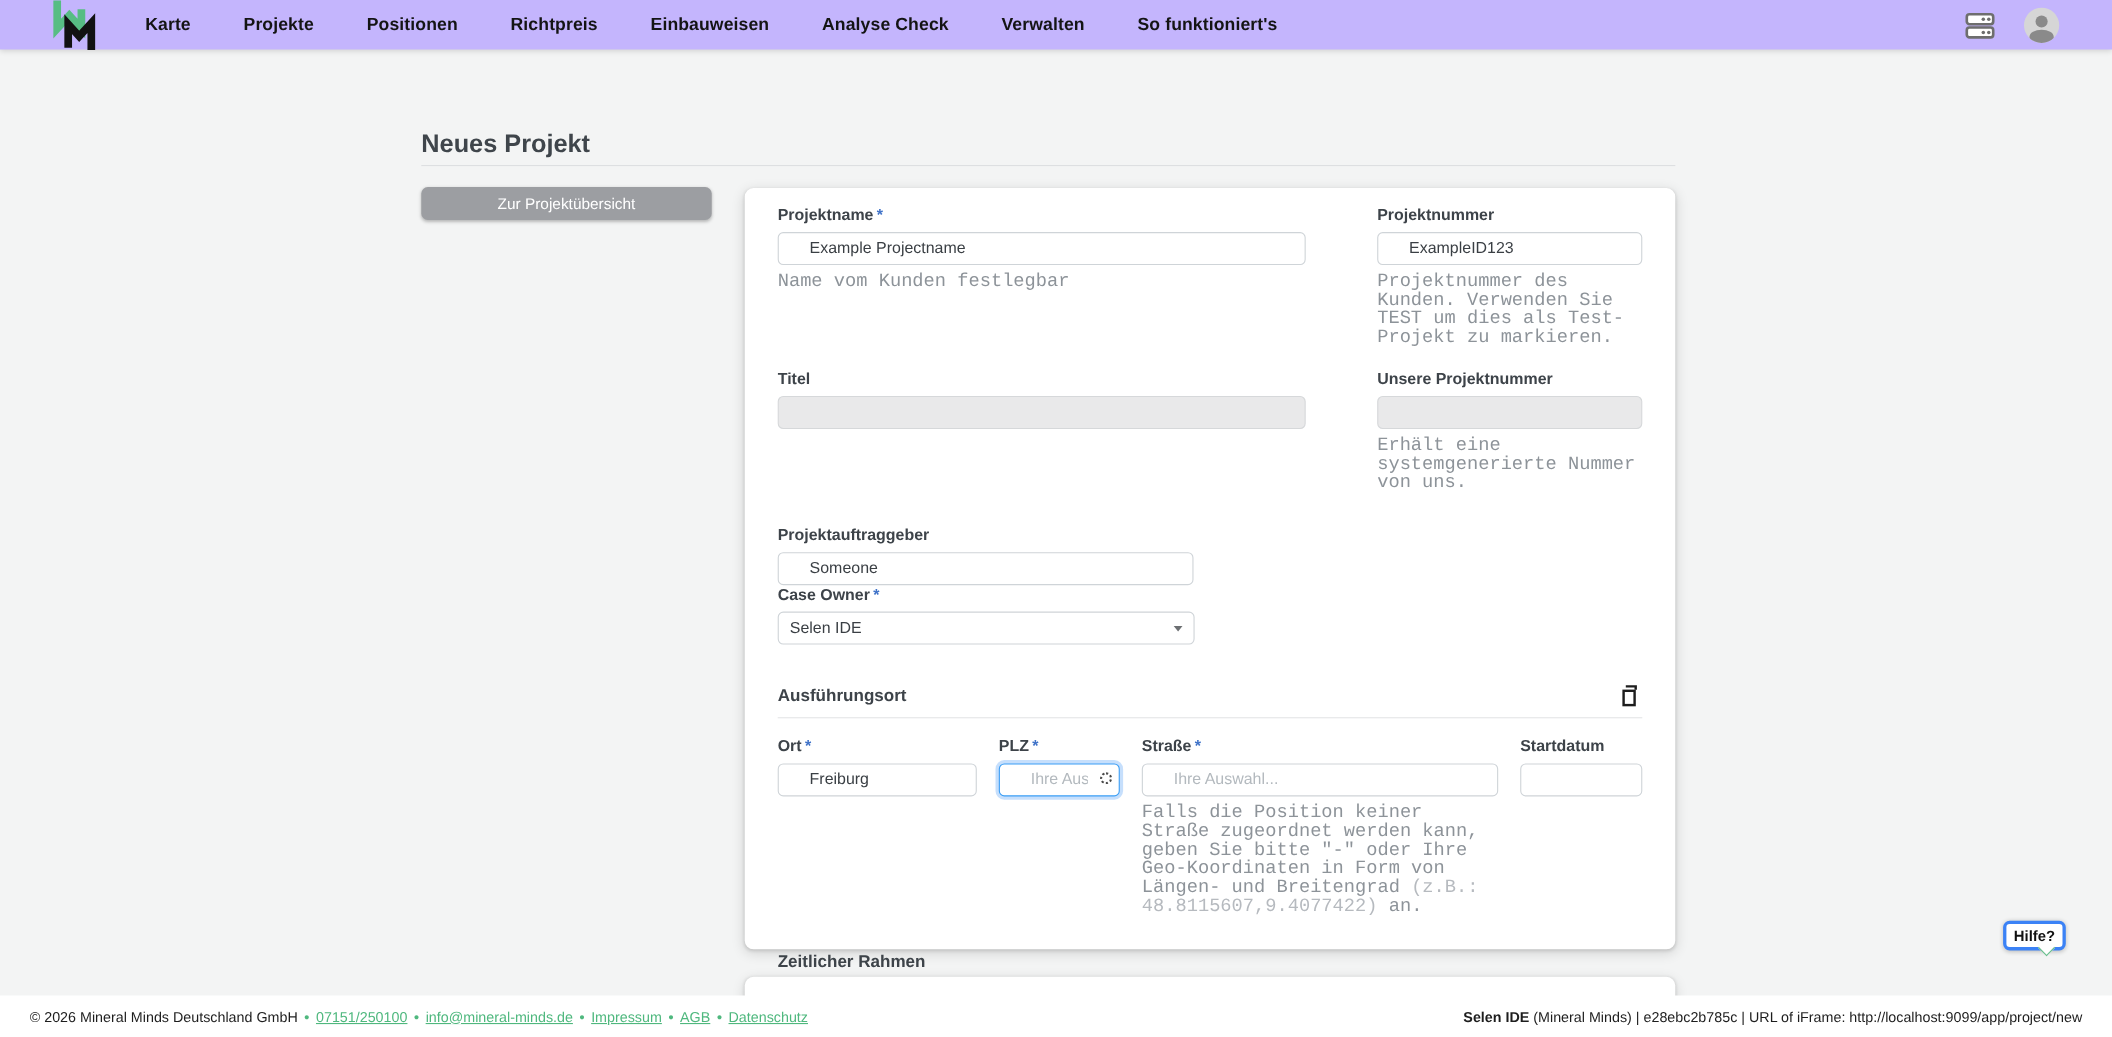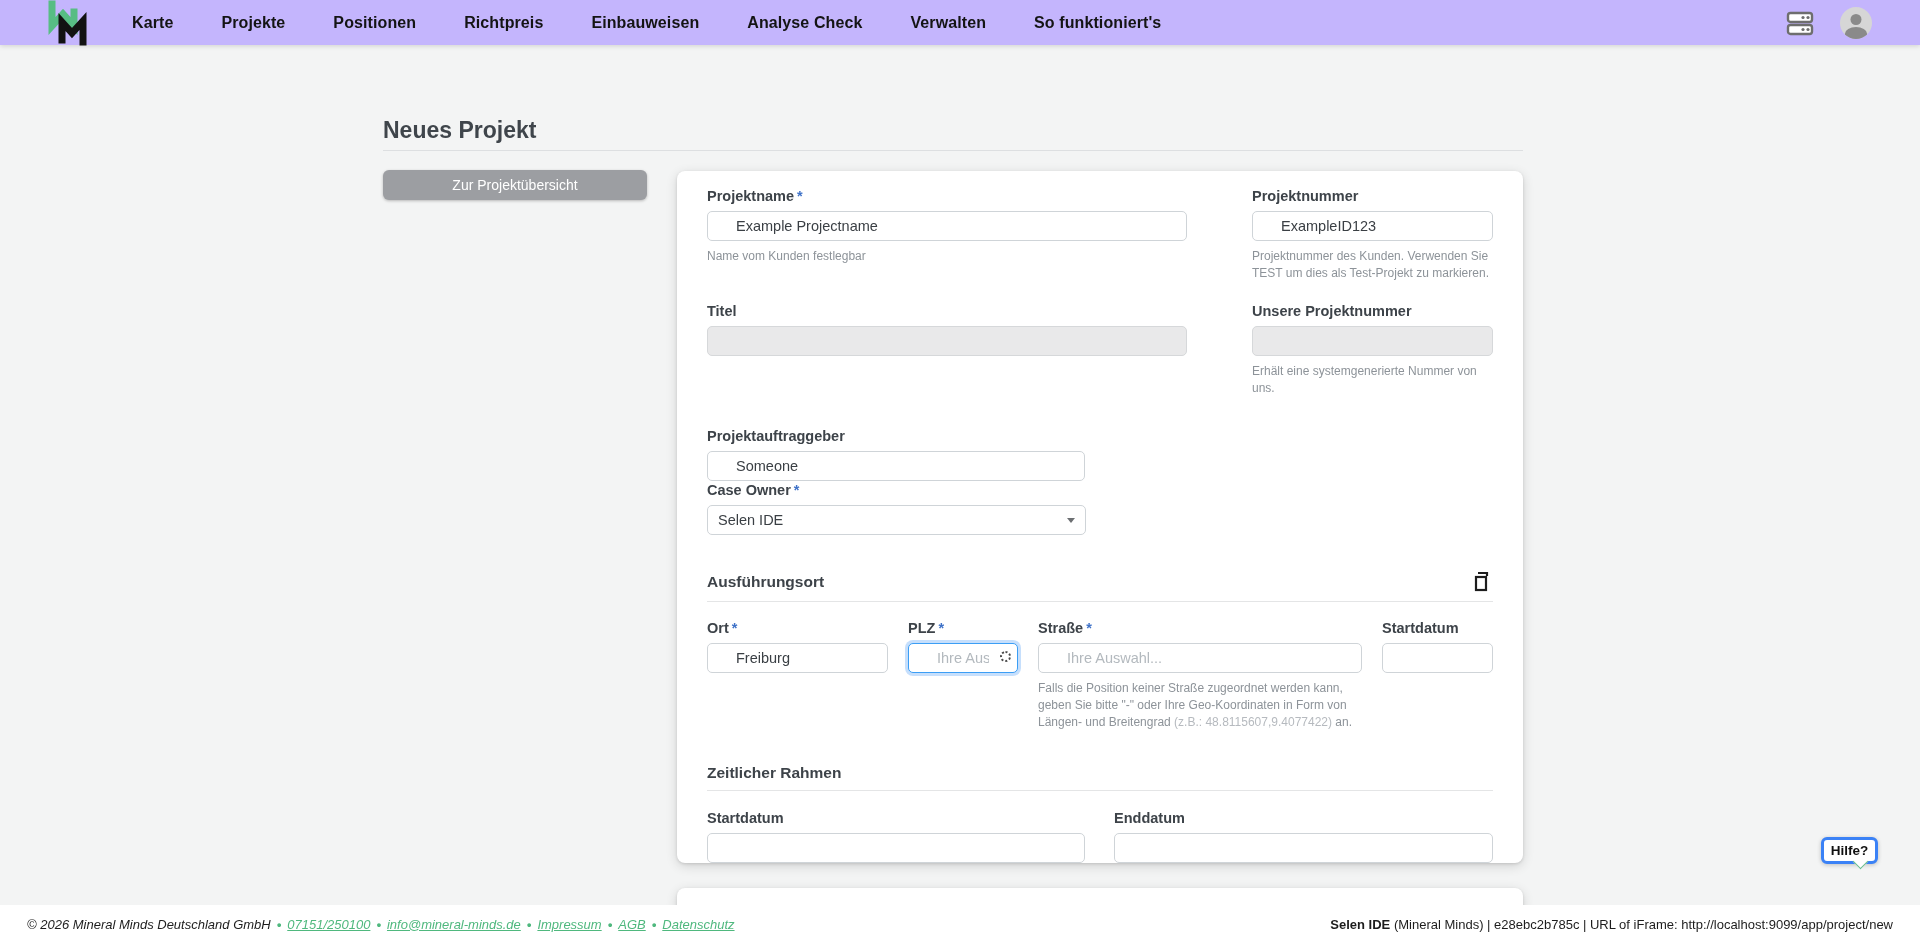--- a/index.html
+++ b/index.html
@@ -66,21 +66,21 @@
     border:1px solid #cfd4d8; border-radius:5px; background:#fff;
     font-family:"Liberation Sans", sans-serif; font-size:14.5px; color:#3a3f44;
   }
   .tin::placeholder { color:#b3b9be; }
   .tin:disabled, .tin.disabled { background:#e9e9ea; border-color:#d6d8da; }
   .tin.focused {
     border:1px solid #3b9ef5;
     box-shadow:0 0 0 3px rgba(92,164,247,.35);
     outline:none;
   }
-  .helper { margin-top:7px; font-size:12px; line-height:17px; color:#8d9399; }
+  .helper { margin-top:7px; font-size:17px; line-height:17px; color:#8d9399;font-family:Liberation Mono, monospace; }
   .helper .lite { color:#b6babf; }
 
   .inwrap { position:relative; }
   .spinner {
     position:absolute; right:7px; top:50%; margin-top:-4px;
     width:11px; height:11px; border:2px dotted #4a4a4a; border-radius:50%;
   }
 
   .sel {
     margin-top:6px; height:30px; width:100%;
@@ -120,21 +120,21 @@
     background:#fff; transform:rotate(45deg);
     border-right:1px solid #69be8d; border-bottom:1px solid #69be8d;
   }
 
   
   .footer {
     position:absolute; left:0; bottom:0; width:1920px; height:38px;
     background:#fff; display:flex; align-items:center; z-index:35;
     font-size:13px; color:#1d1d1d;
   }
-  .footer-left { margin-left:27px; display:flex; align-items:center; gap:6px; white-space:nowrap;font-style:italic; }
+  .footer-left { margin-left:27px; display:flex; align-items:center; gap:6px; white-space:nowrap; }
   .footer-left a { color:#4fb87e; text-decoration:underline; cursor:pointer; }
   .footer .sep { color:#4fb87e; font-weight:700; }
   .footer-right { margin-left:auto; margin-right:27px; white-space:nowrap; }
   .footer-right b { font-weight:700; }
 </style>
 </head>
 <body>
 
 <header class="topnav">
   <div class="logo">

